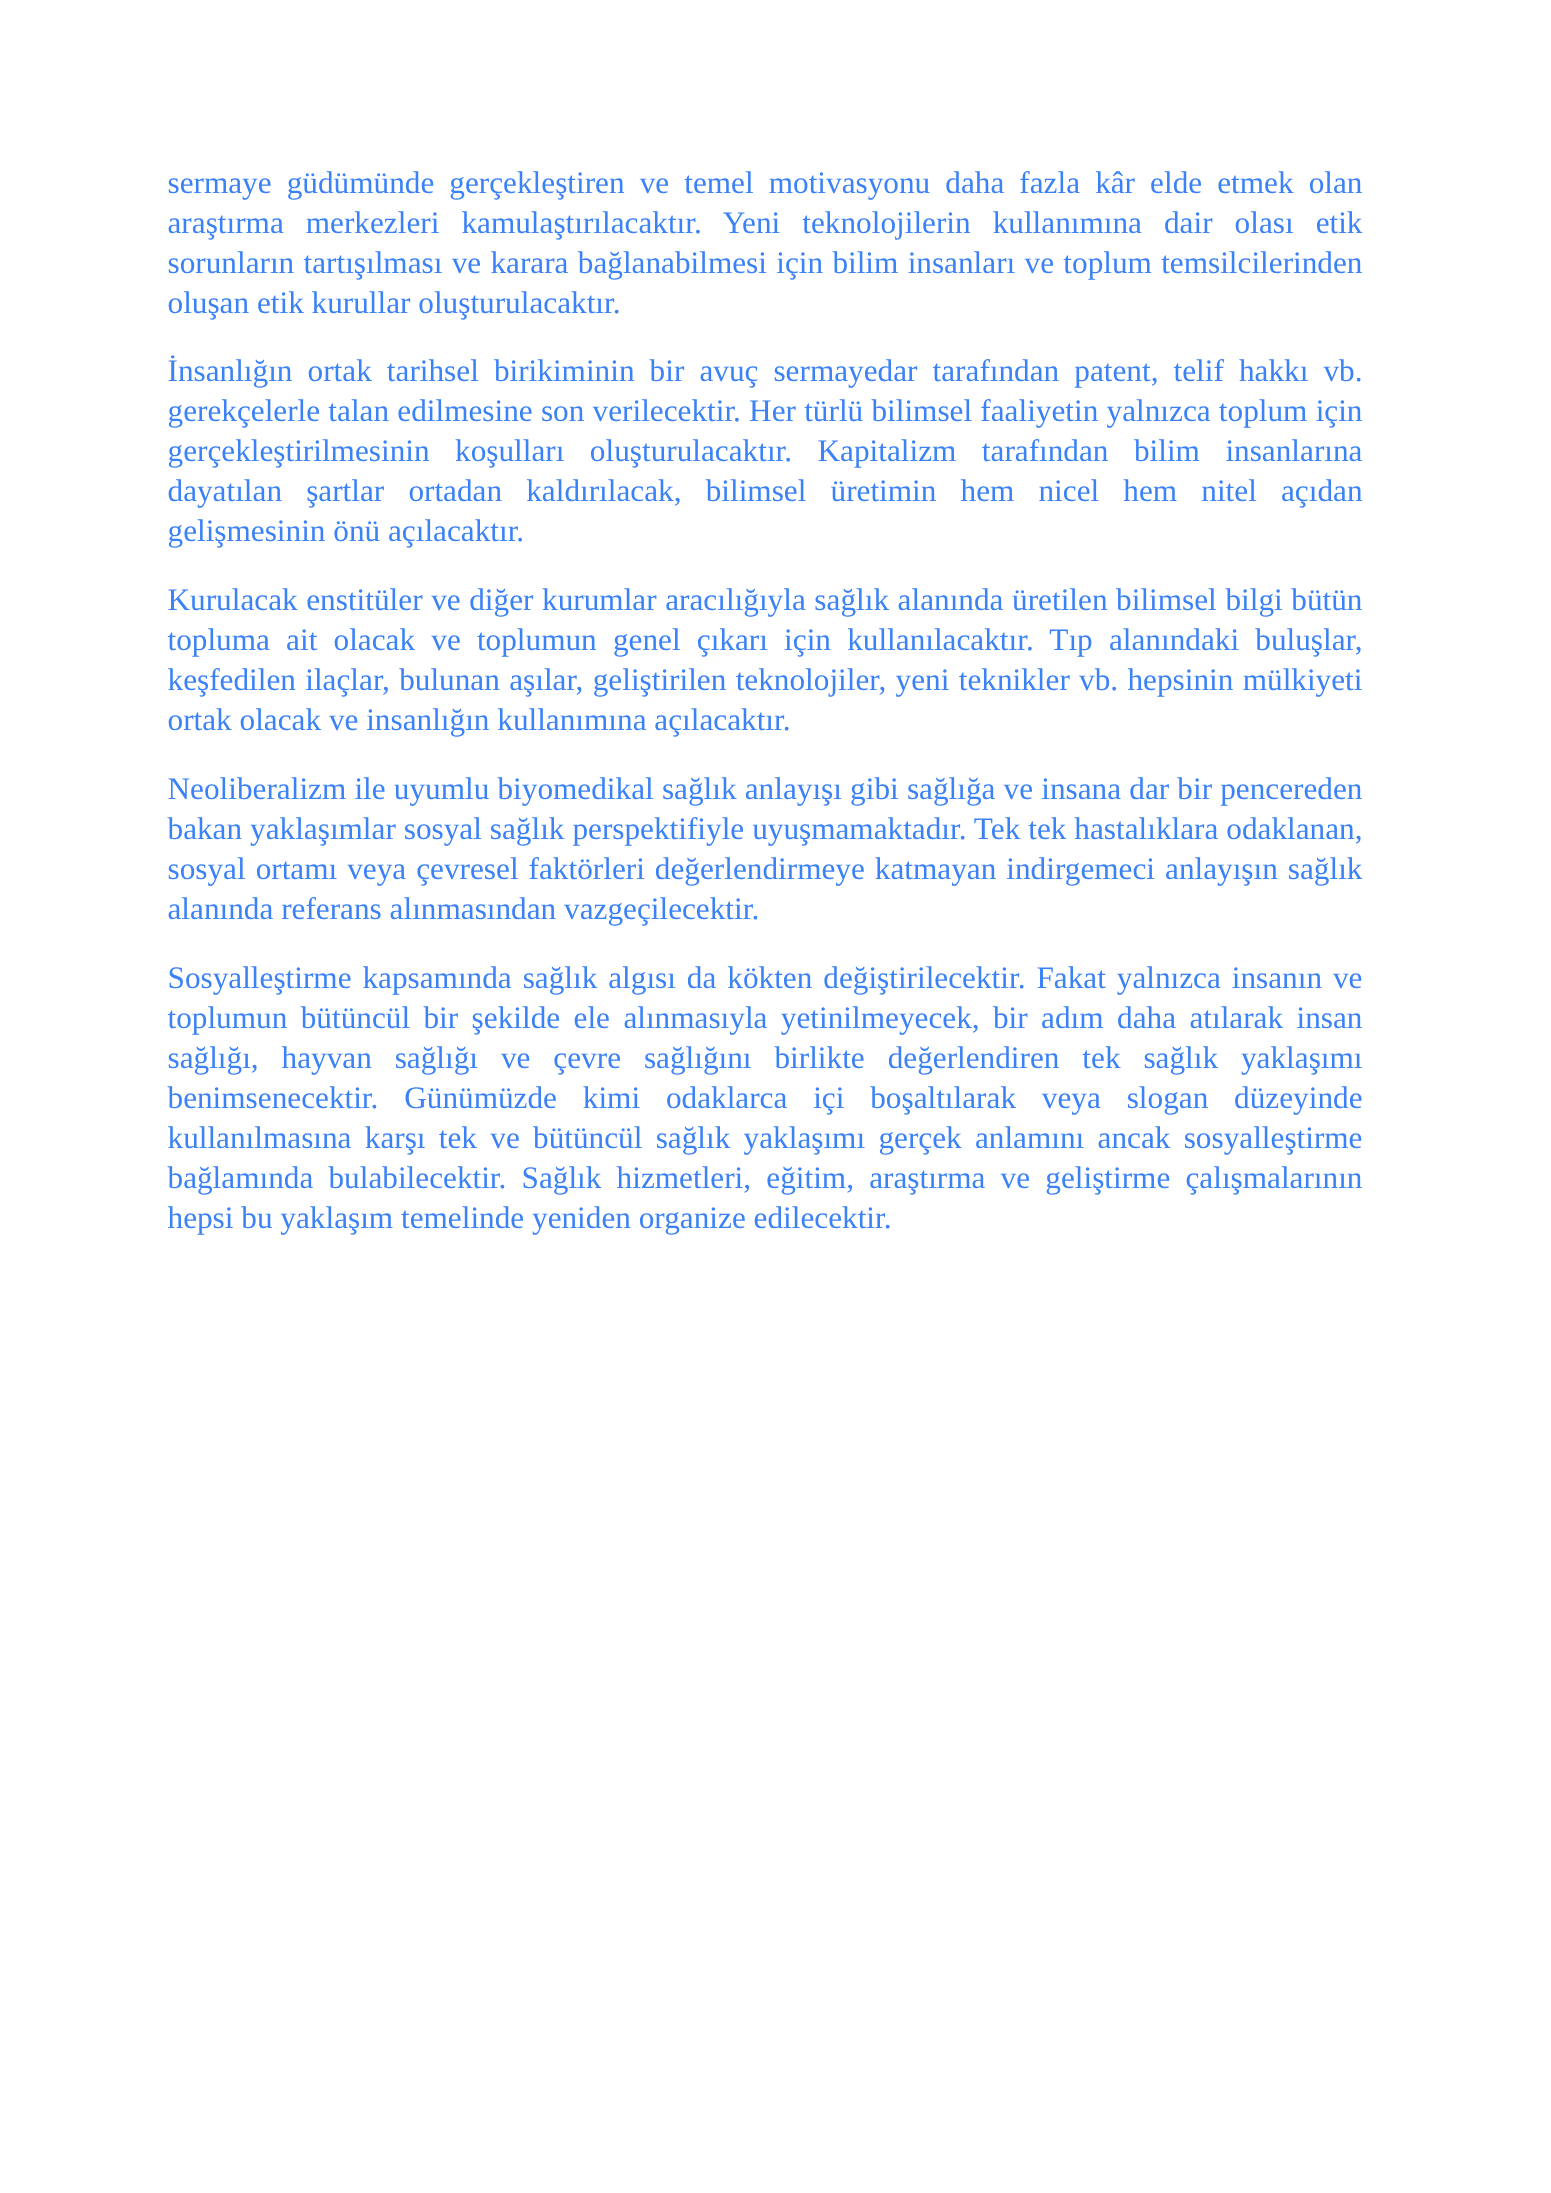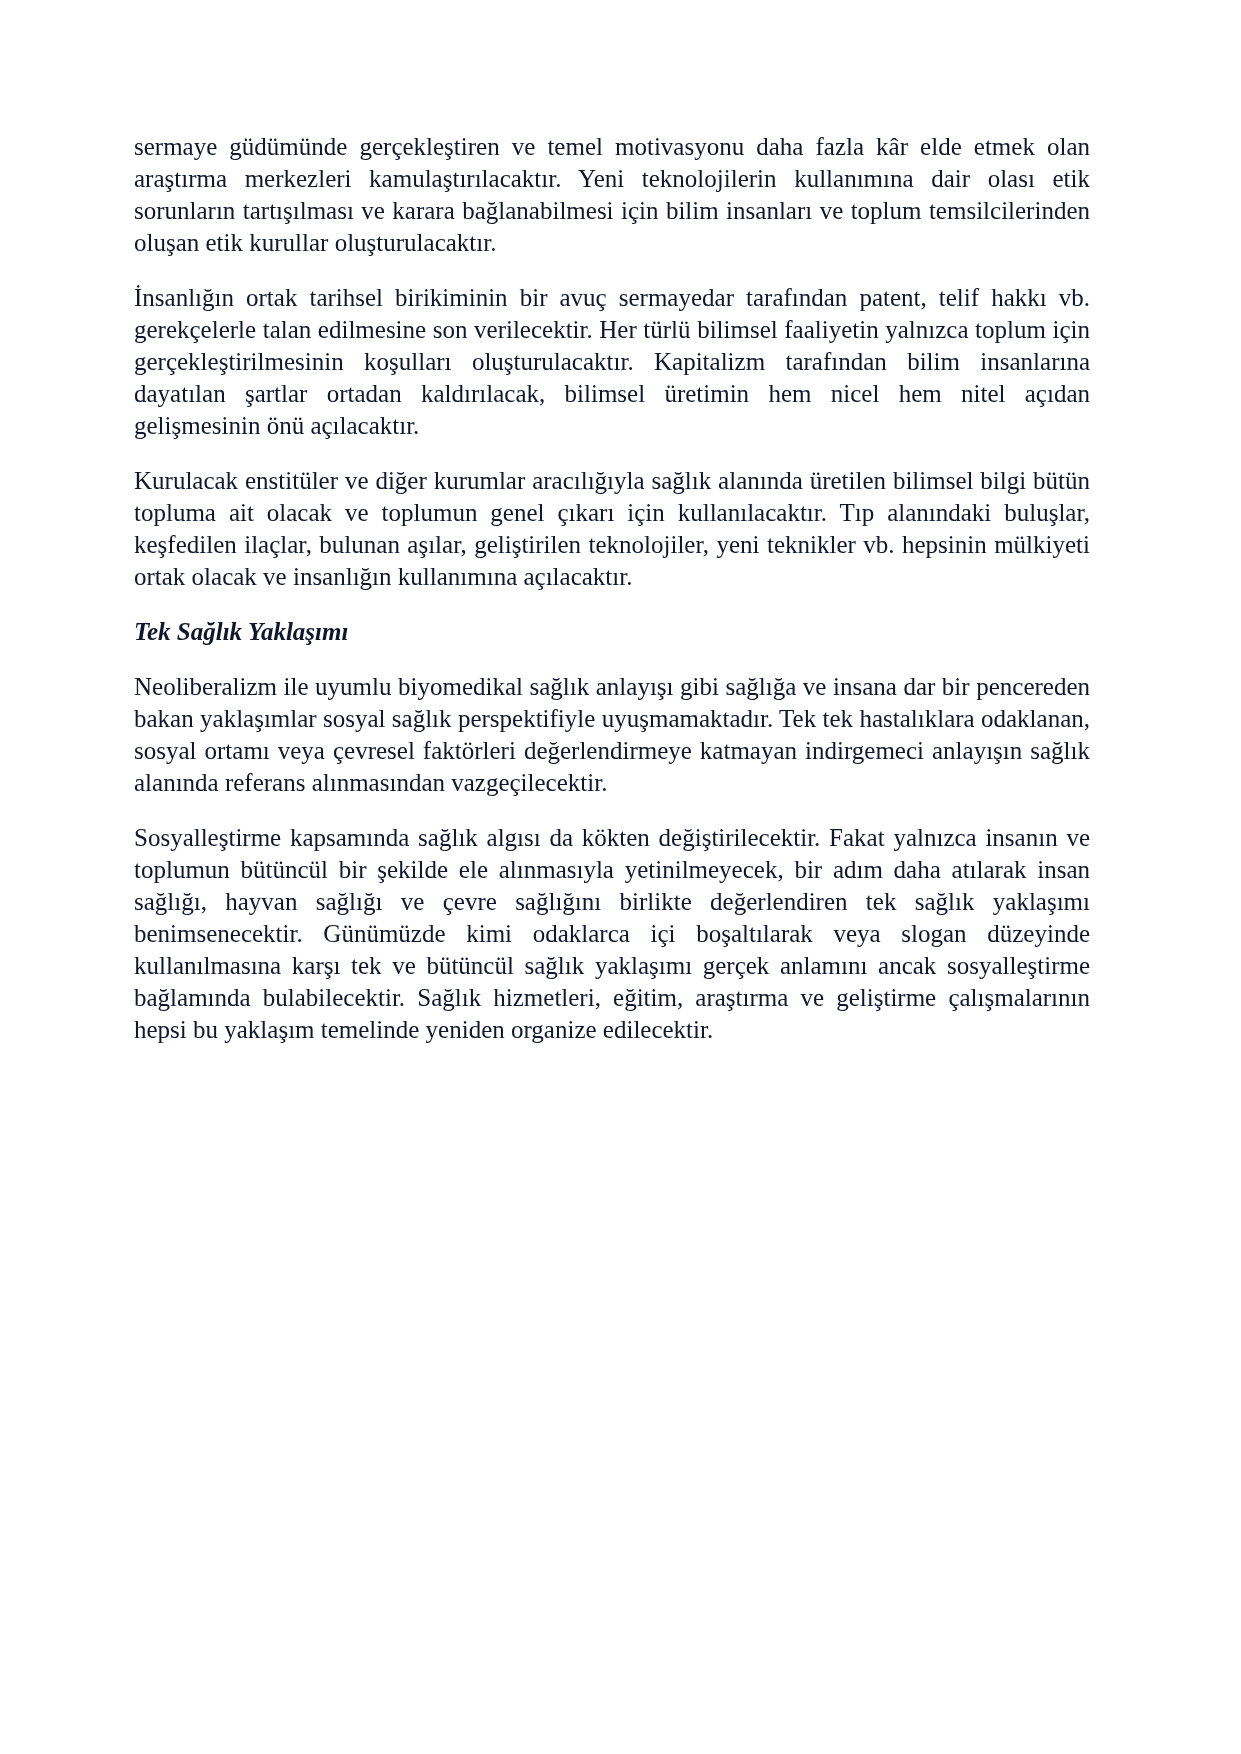--- a/index.html
+++ b/index.html
@@ -17,21 +17,21 @@
     overflow: hidden;
   }
   .content {
     position: absolute;
     left: 134px;
     top: 131px;
     width: 956px;
     font-family: "Liberation Serif", "DejaVu Serif", serif;
     font-size: 25px;
     line-height: 32px;
-    color: #0f172a;
+    color: #3b82f6;
     text-align: justify;
   }
   .content p {
     margin: 0 0 23px 0;
   }
   .content h2 {
     font-size: 25px;
     line-height: 32px;
     font-weight: bold;
     font-style: italic;
@@ -44,19 +44,18 @@
 
 <div class="page">
   <div class="content">
     <p>sermaye güdümünde gerçekleştiren ve temel motivasyonu daha fazla kâr elde etmek olan araştırma merkezleri kamulaştırılacaktır. Yeni teknolojilerin kullanımına dair olası etik sorunların tartışılması ve karara bağlanabilmesi için bilim insanları ve toplum temsilcilerinden oluşan etik kurullar oluşturulacaktır.</p>
 
 
     <p>İnsanlığın ortak tarihsel birikiminin bir avuç sermayedar tarafından patent, telif hakkı vb. gerekçelerle talan edilmesine son verilecektir. Her türlü bilimsel faaliyetin yalnızca toplum için gerçekleştirilmesinin koşulları oluşturulacaktır. Kapitalizm tarafından bilim insanlarına dayatılan şartlar ortadan kaldırılacak, bilimsel üretimin hem nicel hem nitel açıdan gelişmesinin önü açılacaktır.</p>
 
     <p>Kurulacak enstitüler ve diğer kurumlar aracılığıyla sağlık alanında üretilen bilimsel bilgi bütün topluma ait olacak ve toplumun genel çıkarı için kullanılacaktır. Tıp alanındaki buluşlar, keşfedilen ilaçlar, bulunan aşılar, geliştirilen teknolojiler, yeni teknikler vb. hepsinin mülkiyeti ortak olacak ve insanlığın kullanımına açılacaktır.</p>
 
-    <h2>Tek Sağlık Yaklaşımı</h2>
 
     <p>Neoliberalizm ile uyumlu biyomedikal sağlık anlayışı gibi sağlığa ve insana dar bir pencereden bakan yaklaşımlar sosyal sağlık perspektifiyle uyuşmamaktadır. Tek tek hastalıklara odaklanan, sosyal ortamı veya çevresel faktörleri değerlendirmeye katmayan indirgemeci anlayışın sağlık alanında referans alınmasından vazgeçilecektir.</p>
 
     <p>Sosyalleştirme kapsamında sağlık algısı da kökten değiştirilecektir. Fakat yalnızca insanın ve toplumun bütüncül bir şekilde ele alınmasıyla yetinilmeyecek, bir adım daha atılarak insan sağlığı, hayvan sağlığı ve çevre sağlığını birlikte değerlendiren tek sağlık yaklaşımı benimsenecektir. Günümüzde kimi odaklarca içi boşaltılarak veya slogan düzeyinde kullanılmasına karşı tek ve bütüncül sağlık yaklaşımı gerçek anlamını ancak sosyalleştirme bağlamında bulabilecektir. Sağlık hizmetleri, eğitim, araştırma ve geliştirme çalışmalarının hepsi bu yaklaşım temelinde yeniden organize edilecektir.</p>
   </div>
 </div>
 
 </body></html>

